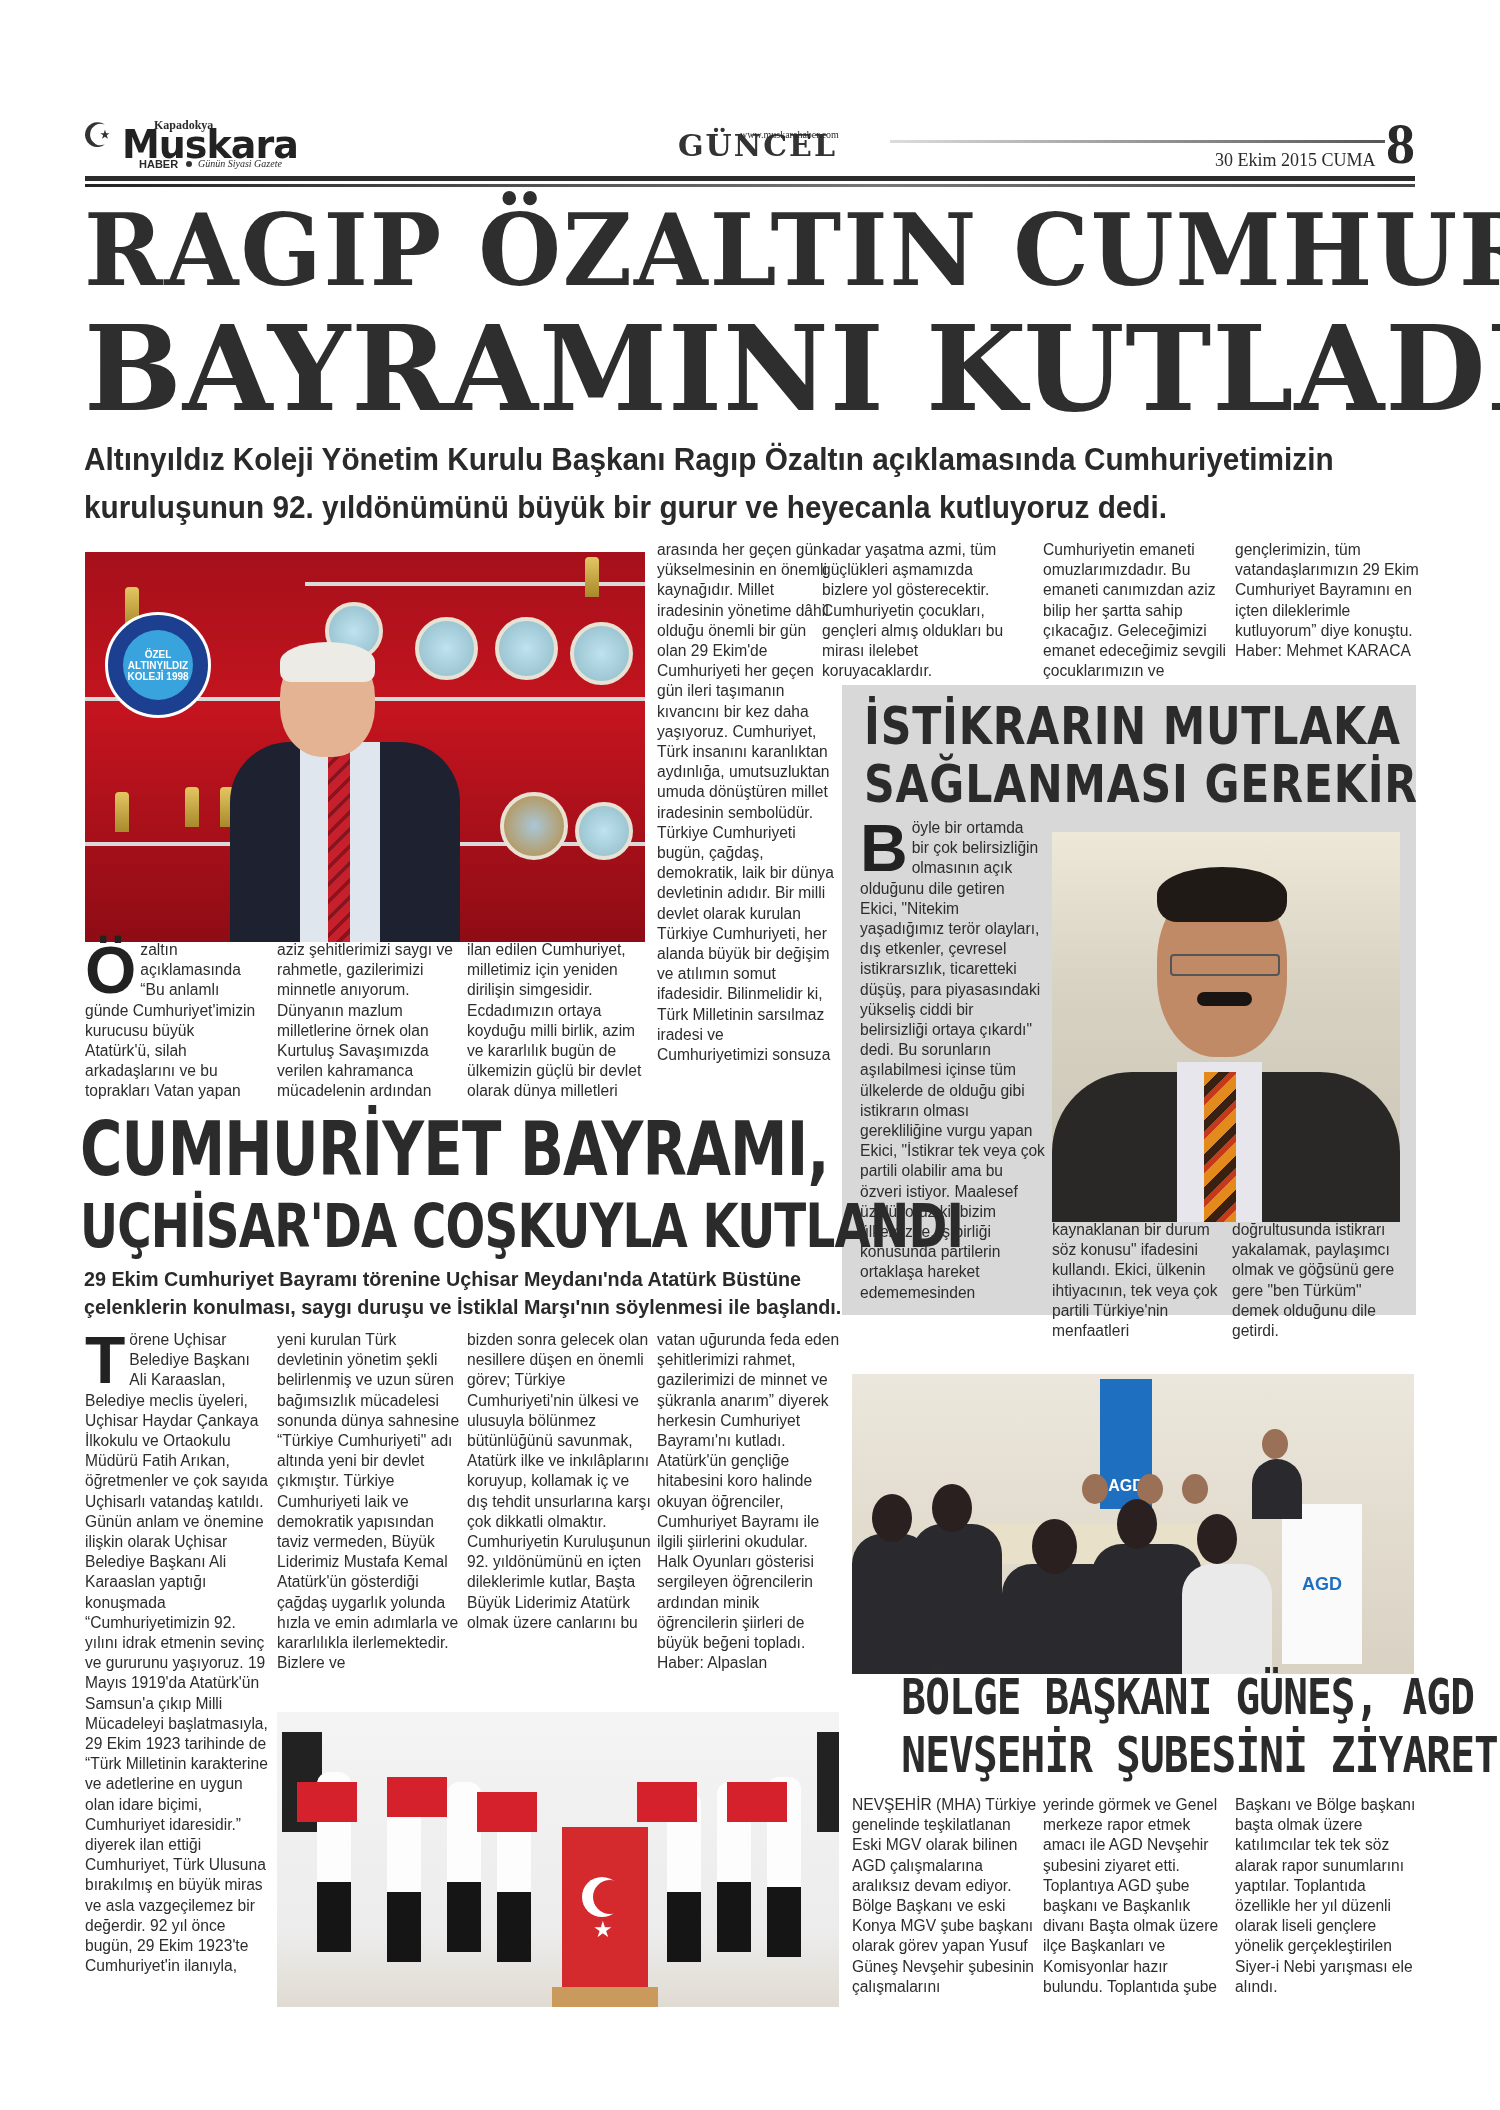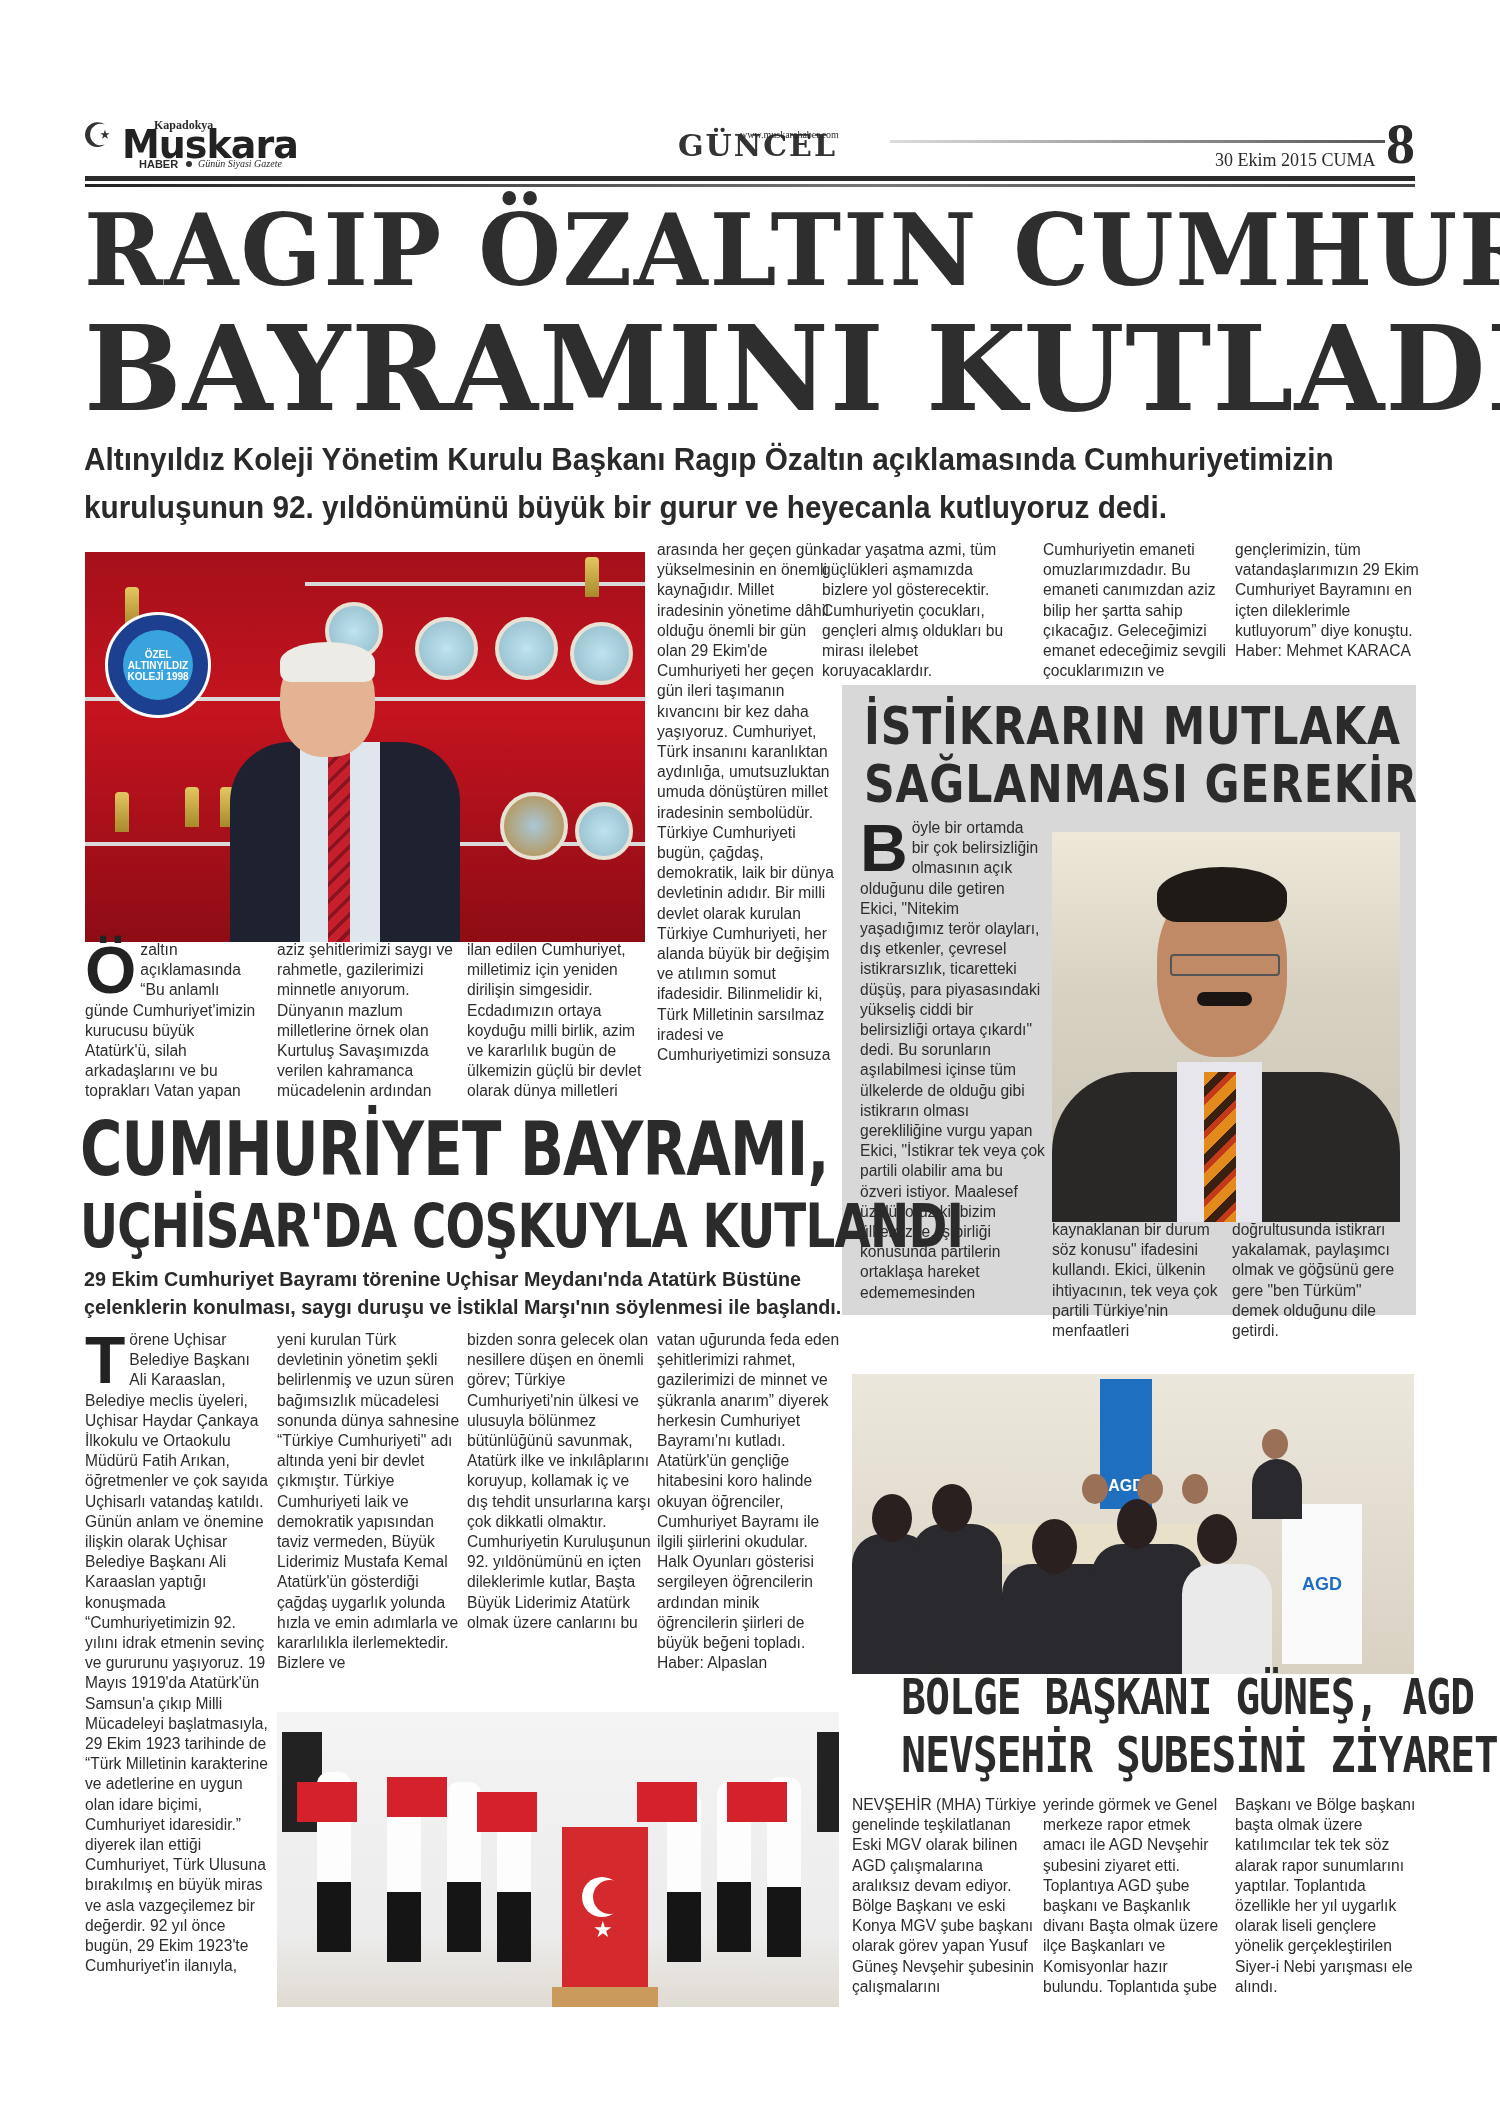--- a/index.html
+++ b/index.html
@@ -223,13 +223,13 @@
   <div class="phead" style="left:20px;top:120px;width:40px;height:48px;background:#2a2020"></div>
   <div class="phead" style="left:80px;top:110px;width:40px;height:48px;background:#2a2020"></div>
   <div class="phead" style="left:180px;top:145px;width:45px;height:55px;background:#2a2020"></div>
   <div class="phead" style="left:265px;top:125px;width:40px;height:50px;background:#2a2020"></div>
   <div class="phead" style="left:345px;top:140px;width:40px;height:50px;background:#2a2020"></div>
 </div>
 <div class="abs h3" style="top:1668px">BÖLGE BAŞKANI GÜNEŞ, AGD</div>
 <div class="abs h3" style="top:1726px">NEVŞEHİR ŞUBESİNİ ZİYARET ETTİ</div>
 <div class="abs col" style="left:852px;top:1795px;width:185px">NEVŞEHİR (MHA) Türkiye genelinde teşkilatlanan Eski MGV olarak bilinen AGD çalışmalarına aralıksız devam ediyor. Bölge Başkanı ve eski Konya MGV şube başkanı olarak görev yapan Yusuf Güneş Nevşehir şubesinin çalışmalarını</div>
 <div class="abs col" style="left:1043px;top:1795px;width:185px">yerinde görmek ve Genel merkeze rapor etmek amacı ile AGD Nevşehir şubesini ziyaret etti. Toplantıya AGD şube başkanı ve Başkanlık divanı Başta olmak üzere ilçe Başkanları ve Komisyonlar hazır bulundu. Toplantıda şube</div>
-<div class="abs col" style="left:1235px;top:1795px;width:185px">Başkanı ve Bölge başkanı başta olmak üzere katılımcılar tek tek söz alarak rapor sunumlarını yaptılar. Toplantıda özellikle her yıl uygarlık olarak liseli gençlere yönelik gerçekleştirilen Siyer-i Nebi yarışması ele alındı.</div>
+<div class="abs col" style="left:1235px;top:1795px;width:185px">Başkanı ve Bölge başkanı başta olmak üzere katılımcılar tek tek söz alarak rapor sunumlarını yaptılar. Toplantıda özellikle her yıl düzenli olarak liseli gençlere yönelik gerçekleştirilen Siyer-i Nebi yarışması ele alındı.</div>
 
 </body></html>

